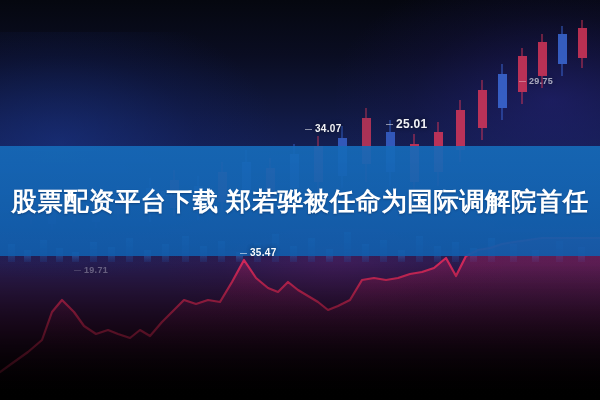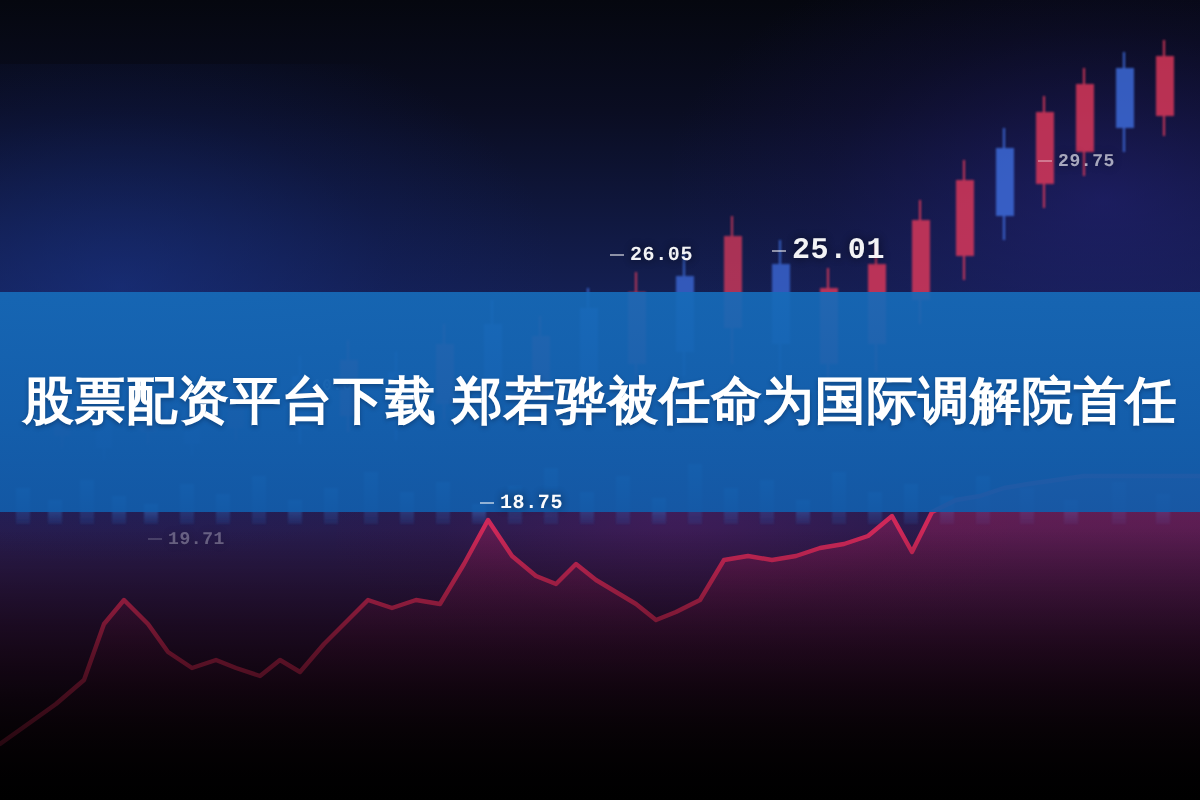--- a/index.html
+++ b/index.html
@@ -53,21 +53,20 @@
   svg.layer { display:block; }
 
   
   .price-label {
     position:absolute;
     color:#ffffff;
     font-weight:bold;
     letter-spacing:.3px;
     white-space:nowrap;
     text-shadow:0 0 5px rgba(0,0,0,.65);
-    font-family:Liberation Mono, monospace;
   }
   .price-label .tick {
     display:inline-block;
     width:7px; height:1px;
     background:rgba(255,255,255,.55);
     vertical-align:middle;
     margin-right:3px;
   }
 
   
@@ -239,32 +238,32 @@
 
   <div class="price-label" style="left:146px; top:189px; font-size:8px; opacity:.45;">
     <span class="tick"></span><span>10.07</span>
   </div>
 
   <div class="price-label" style="left:74px; top:265px; font-size:9px; opacity:.30;">
     <span class="tick"></span><span>19.71</span>
   </div>
 
   <div class="price-label" style="left:305px; top:123px; font-size:10px; opacity:.95;">
-    <span class="tick"></span><span>26.05</span>
-  </div>
-
-  <div class="price-label" style="left:386px; top:117px; font-size:15px; opacity:.95;">
+    <span class="tick"></span><span>34.07</span>
+  </div>
+
+  <div class="price-label" style="left:386px; top:117px; font-size:12px; opacity:.95;">
     <span class="tick"></span><span>25.01</span>
   </div>
 
   <div class="price-label" style="left:519px; top:76px; font-size:9px; opacity:.62;">
     <span class="tick"></span><span>29.75</span>
   </div>
 
   <div class="banner">
     <div class="banner-line">股票配资平台下载 郑若骅被任命为国际调解院首任</div>
   </div>
 
   <div class="price-label" style="left:240px; top:247px; font-size:10px; opacity:.98; z-index:5;">
-    <span class="tick"></span><span>18.75</span>
+    <span class="tick"></span><span>35.47</span>
   </div>
 
 </div>
 
 </body></html>

